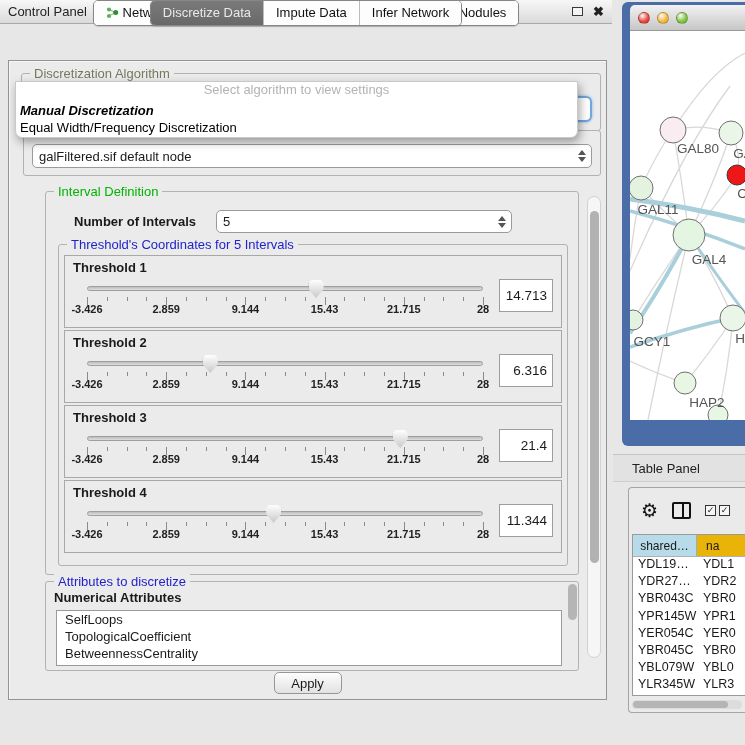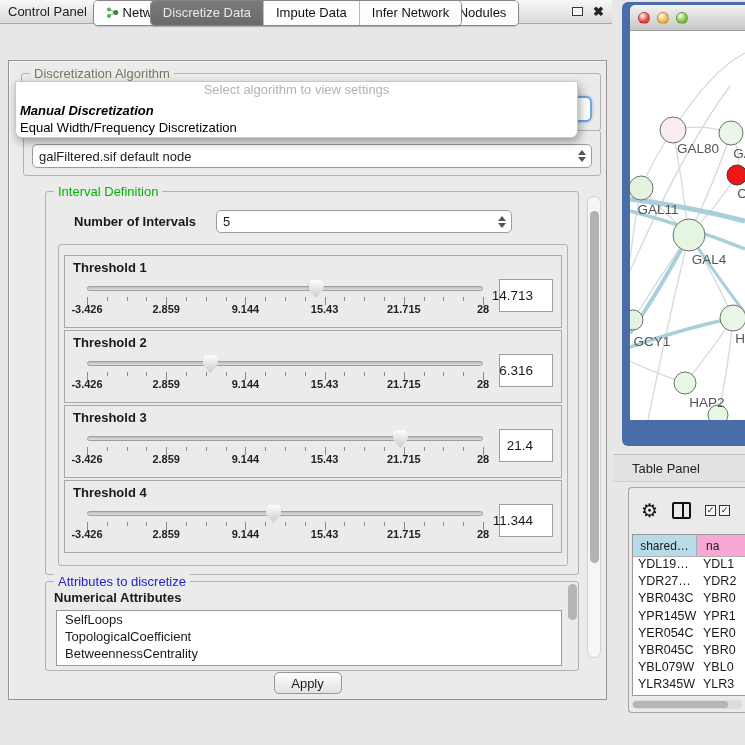--- a/index.html
+++ b/index.html
@@ -74,21 +74,21 @@
     background:linear-gradient(#fefefe,#c9c9c9);
     clip-path:polygon(18% 0,82% 0,100% 18%,100% 52%,50% 100%,0 52%,0 18%);
     filter:drop-shadow(0 0 1px #767676); }
   .ticks { position:absolute; left:0; right:0; top:18px; height:9px; }
   .ticks i { position:absolute; top:0; width:1px; background:#8a8a8a; }
   .ticks i.minor { height:4px; }
   .ticks i.major { height:8px; }
   .tick-labels { position:absolute; left:0; right:0; top:24px; height:14px; }
   .tick-labels b { position:absolute; transform:translateX(-50%); font-size:11px; color:#222; white-space:nowrap; }
   .th-val { width:54px; height:33px; background:#fff; border:1px solid #9d9d9d; font-size:13.5px;
-    display:flex; align-items:center; justify-content:flex-end; padding-right:19px; margin-top:2px; }
+    display:flex; align-items:center; justify-content:flex-end; padding-right:5px; margin-top:2px; }
 
   #attrs-group { left:36px; top:520px; width:534px; height:90px; }
   #attrs-label { position:absolute; left:8px; top:8px; font-size:13px; font-weight:bold; }
   #attrs-list { position:absolute; left:10px; top:28px; width:506px; height:56px;
     background:#fff; border:1px solid #9a9a9a; overflow:hidden; }
   .attr-item { font-size:13px; padding-left:8px; height:17px; line-height:17px; }
   #attrs-sb { position:absolute; right:1px; top:2px; width:9px; height:36px;
     background:#b5b5b5; border-radius:5px; }
 
   #apply-btn { position:absolute; left:50%; transform:translateX(-50%); top:611px;
@@ -119,21 +119,21 @@
   .gear-glyph { font-size:19px; color:#111; line-height:1; }
   .cols-glyph { width:19px; height:17px; border:2px solid #111; border-radius:2px; position:relative; background:#eaeaea; }
   .cols-glyph::after { content:""; position:absolute; left:50%; top:0; bottom:0; width:2px; background:#111; }
   .cb-glyph { width:11px; height:11px; border:1.5px solid #333; font-size:9px; line-height:9px;
     text-align:center; color:#222; background:#f6f6f6; }
   .tp-table { position:absolute; left:3px; top:46px; width:114px; height:162px;
     background:#fff; border:1px solid #9a9a9a; border-right:none; overflow:hidden; }
   .t-head { display:flex; height:22px; border-bottom:1px solid #b0b0b0; }
   .t-head .c1 { width:64px; background:#b7dbe8; border-right:1px solid #93b3bf;
     font-size:12px; display:flex; align-items:center; justify-content:center; }
-  .t-head .c2 { flex:1; background:#f9a8d4; font-size:12px; display:flex; align-items:center; padding-left:9px; }
+  .t-head .c2 { flex:1; background:#eab308; font-size:12px; display:flex; align-items:center; padding-left:9px; }
   .t-row { display:flex; height:17.2px; font-size:12.5px; }
   .t-row .c1 { width:64px; padding-left:5px; overflow:hidden; white-space:nowrap; }
   .t-row .c2 { flex:1; padding-left:6px; overflow:hidden; white-space:nowrap; }
   #tp-hscroll { position:absolute; left:3px; top:212px; width:110px; height:9px;
     background:#dcdcdc; border-radius:5px; }
   #tp-hscroll .thumb-h { position:absolute; left:1px; top:1px; width:86%; height:7px;
     background:#b5b5b5; border-radius:4px; }
 </style>
 </head>
 <body>
@@ -201,20 +201,21 @@
       <span class="legend green">Interval Definition</span>
       <div id="noi-label">Number of Intervals</div>
       <div class="combo" id="noi-combo">
         <span>5</span>
         <span class="stepper">
             <i class="up"></i>
             <i class="dn"></i>
           </span>
       </div>
       <div class="groupbox" id="thr-group">
+        <span class="legend blue">Threshold's Coordinates for 5 Intervals</span>
         <div id="thresholds-list">
             <div class="th-panel">
               <div class="th-label">Threshold 1</div>
               <div class="th-row">
                 <div class="slider">
                   <div class="track"></div>
                   <div class="thumb" style="left:57.72%"></div>
                   <div class="ticks">
                     <i class="major" style="left:0%"></i>
                     <i class="minor" style="left:5%"></i>

